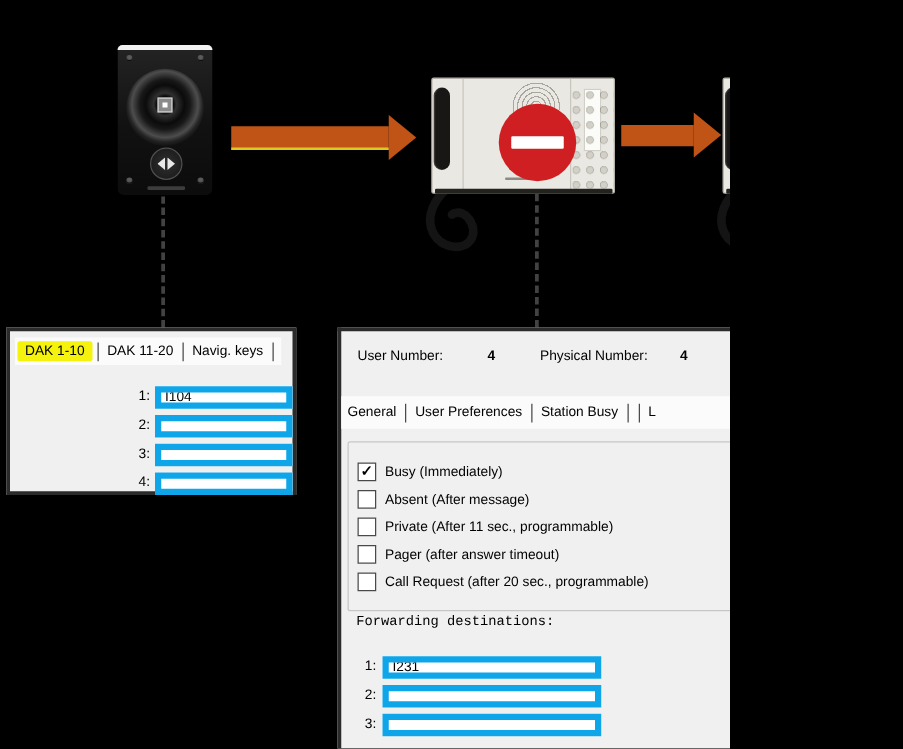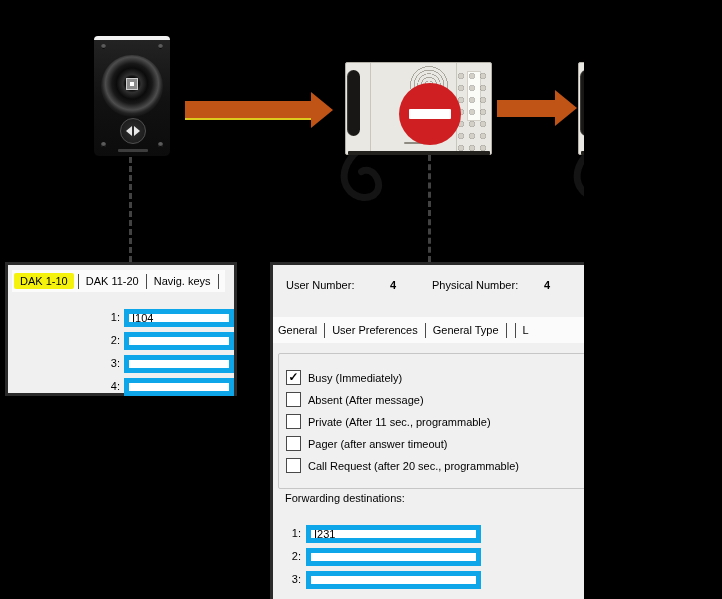--- a/index.html
+++ b/index.html
@@ -156,21 +156,21 @@
     <span class="statictext" style="left:13px;top:14px;">User Number:</span>
     <span class="statictext" style="left:117px;top:14px;font-weight:bold;">4</span>
     <span class="statictext" style="left:159px;top:14px;">Physical Number:</span>
     <span class="statictext" style="left:271px;top:14px;font-weight:bold;">4</span>
 
     <div class="tabstrip" style="left:0px;top:52px;height:26px;width:334px;padding-left:2px;">
       <span class="tab">General</span>
       <span class="tabsep"></span>
       <span class="tab">User Preferences</span>
       <span class="tabsep"></span>
-      <span class="tab">General Type</span>
+      <span class="tab">Station Busy</span>
       <span class="tabsep"></span>
       <span class="tabsep"></span>
       <span class="tab">L</span>
     </div>
 
     <div class="groupbox" style="left:5px;top:88px;width:325px;height:134px;"></div>
 
     <div class="cbrow" style="left:13px;top:105px;">
       <span class="cbbox">
           <span class="cbmark">✓</span>
@@ -195,21 +195,21 @@
         </span>
       <span>Pager (after answer timeout)</span>
     </div>
     <div class="cbrow" style="left:13px;top:193px;justify-content:flex-end;">
       <span class="cbbox">
           <span class="cbmark"></span>
         </span>
       <span>Call Request (after 20 sec., programmable)</span>
     </div>
 
-    <span class="statictext" style="left:12px;top:227px;">Forwarding destinations:</span>
+    <span class="statictext" style="left:12px;top:227px;font-family:Liberation Mono, monospace;">Forwarding destinations:</span>
 
     <span class="flabel" style="left:8px;top:262px;width:20px;">1:</span>
     <input class="finput" style="left: 33px; top: 260px; width: 175px;" value="I231">
     <span class="flabel" style="left:8px;top:285px;width:20px;">2:</span>
     <input class="finput" style="left: 33px; top: 283px; width: 175px;" value="">
     <span class="flabel" style="left:8px;top:308px;width:20px;">3:</span>
     <input class="finput" style="left: 33px; top: 306px; width: 175px;" value="">
   </div>
 
 </div>

